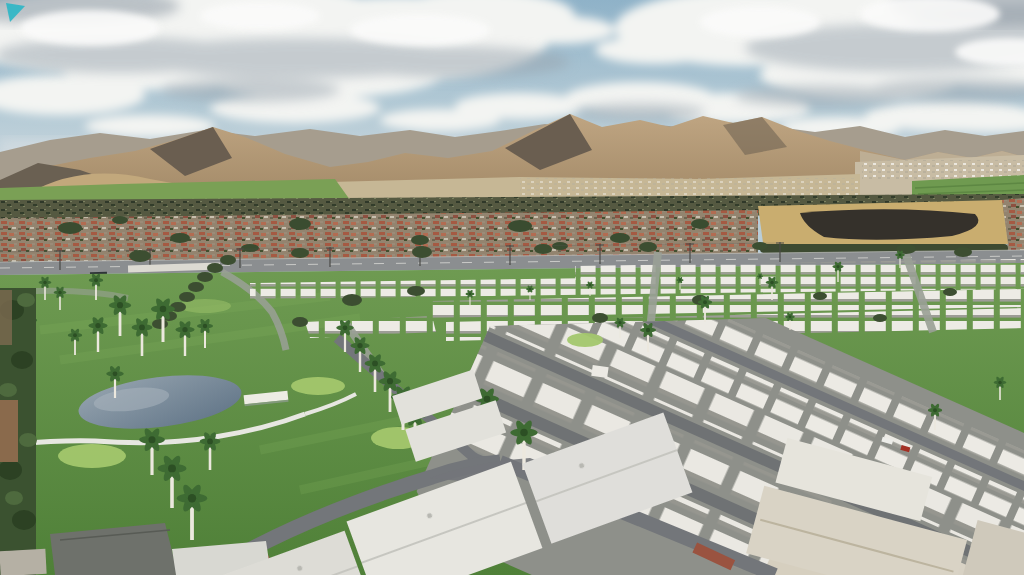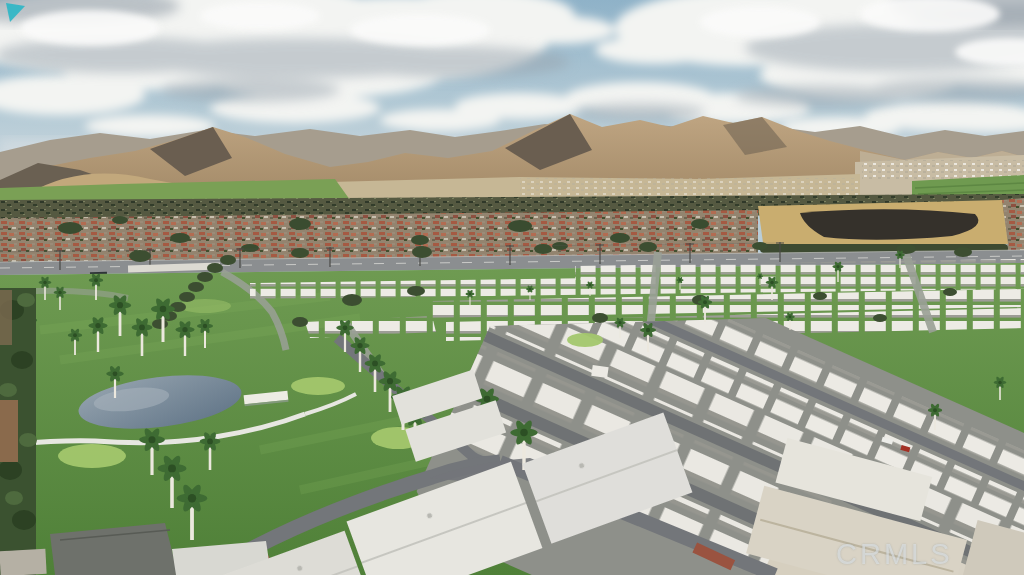--- a/index.html
+++ b/index.html
@@ -410,14 +410,13 @@
     </g>
     <rect x="0" y="400" width="18" height="62" fill="#8a6a4c"></rect>
     <rect x="0" y="290" width="12" height="55" fill="#7d6a50" opacity="0.8"></rect>
     <rect x="0" y="550" width="46" height="25" fill="#b5b0a4" transform="rotate(-3 23 562)"></rect>
   </g>
 </svg>
 
 <svg class="wm-accent" width="28" height="26" viewBox="0 0 28 26">
   <polygon points="6,3 25,6 10,22" fill="#2fb6c6" opacity="0.92"></polygon>
 </svg>
-<div class="wm">CRMLS</div>
 </div>
 
 </body></html>

